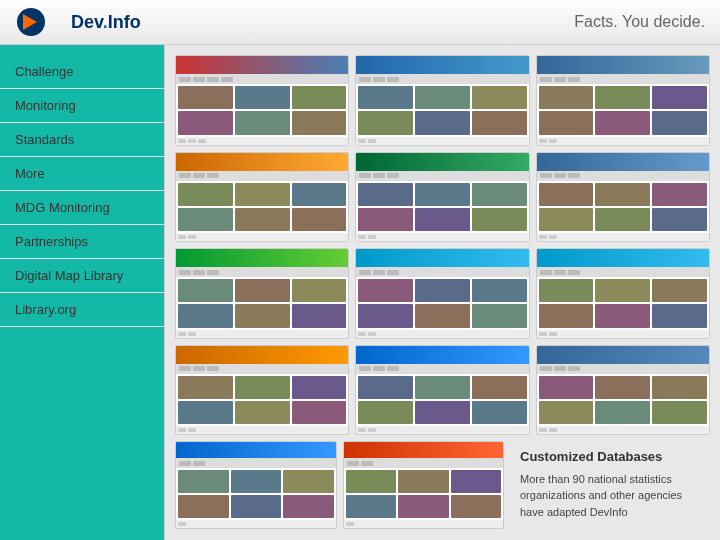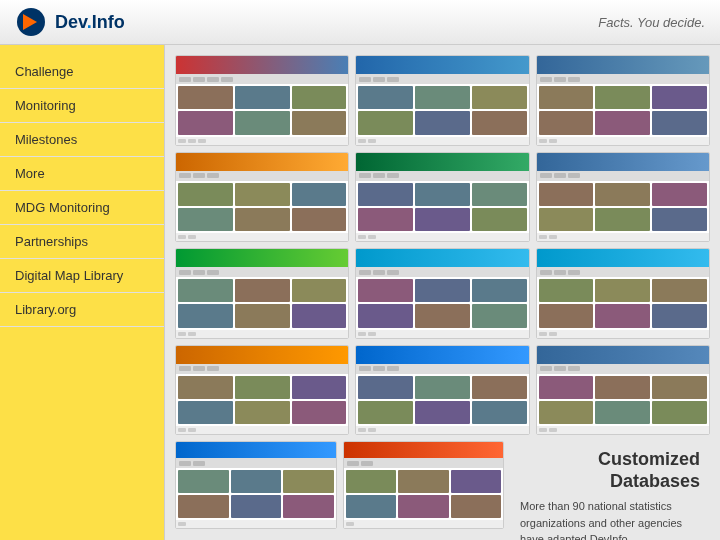--- a/index.html
+++ b/index.html
@@ -18,38 +18,38 @@
       background: linear-gradient(to bottom, #ffffff, #e8e8e8);
       border-bottom: 1px solid #ccc;
       display: flex;
       align-items: center;
       justify-content: space-between;
       padding: 0 15px;
     }
     #logo-area {
       display: flex;
       align-items: center;
-      gap: 8px;
+      gap: 24px;
     }
     #logo-icon {
       width: 32px;
       height: 32px;
     }
 
     
     #main {
       display: flex;
       width: 720px;
       height: 495px;
     }
 
     
     #sidebar {
       width: 165px;
-      background: #fde047;
+      background: #14b8a6;
       border-right: 1px solid #ccc;
       padding-top: 10px;
     }
     .sidebar-item {
       padding: 9px 15px;
       font-size: 13px;
       color: #333;
       cursor: pointer;
       border-bottom: 1px solid #e0e0e0;
     }
@@ -196,53 +196,52 @@
     }
     .bt13 .thumb-header { background: linear-gradient(to right, #0066cc, #3399ff); }
     .bt14 .thumb-header { background: linear-gradient(to right, #cc3300, #ff6633); }
 
     #info-box {
       width: 200px;
       padding: 8px 10px;
       background: #e8e8e8;
     }
     #info-title {
-      font-size: 18px;
+      font-size: 13px;
       font-weight: bold;
       color: #333;
       line-height: 1.2;
       margin-bottom: 6px;
-      text-align: right;
     }
     #info-desc {
       font-size: 11px;
       color: #444;
       line-height: 1.5;
     }
   </style>
 </head>
 <body>
 
 <div id="header">
   <div id="logo-area">
     <svg id="logo-icon" width="32" height="32" viewBox="0 0 32 32">
       <circle cx="16" cy="16" r="14" fill="#003366"></circle>
       <polygon points="8,8 22,16 8,24" fill="#ff6600"></polygon>
     </svg>
     <span style="font-size:18px;font-weight:bold;color:#003366;">Dev<span style="color:#0077cc;">.</span>Info</span>
   </div>
-  <span style="font-size:13px;color:#666;font-style:italic;">Facts. You decide.</span>
+  <span style="font-size:16px;color:#666;">Facts. You decide.</span>
 </div>
 
 <div id="main">
 
   <div id="sidebar">
     <div class="sidebar-item">Challenge</div>
     <div class="sidebar-item">Monitoring</div>
-    <div class="sidebar-item">Milestones</div>
+    <div class="sidebar-item">Standards</div>
     <div class="sidebar-item">More</div>
     <div class="sidebar-item">MDG Monitoring</div>
     <div class="sidebar-item">Partnerships</div>
     <div class="sidebar-item">Digital Map Library</div>
     <div class="sidebar-item">Library.org</div>
   </div>
 
   <div id="content">
 
     <div id="thumb-grid">

